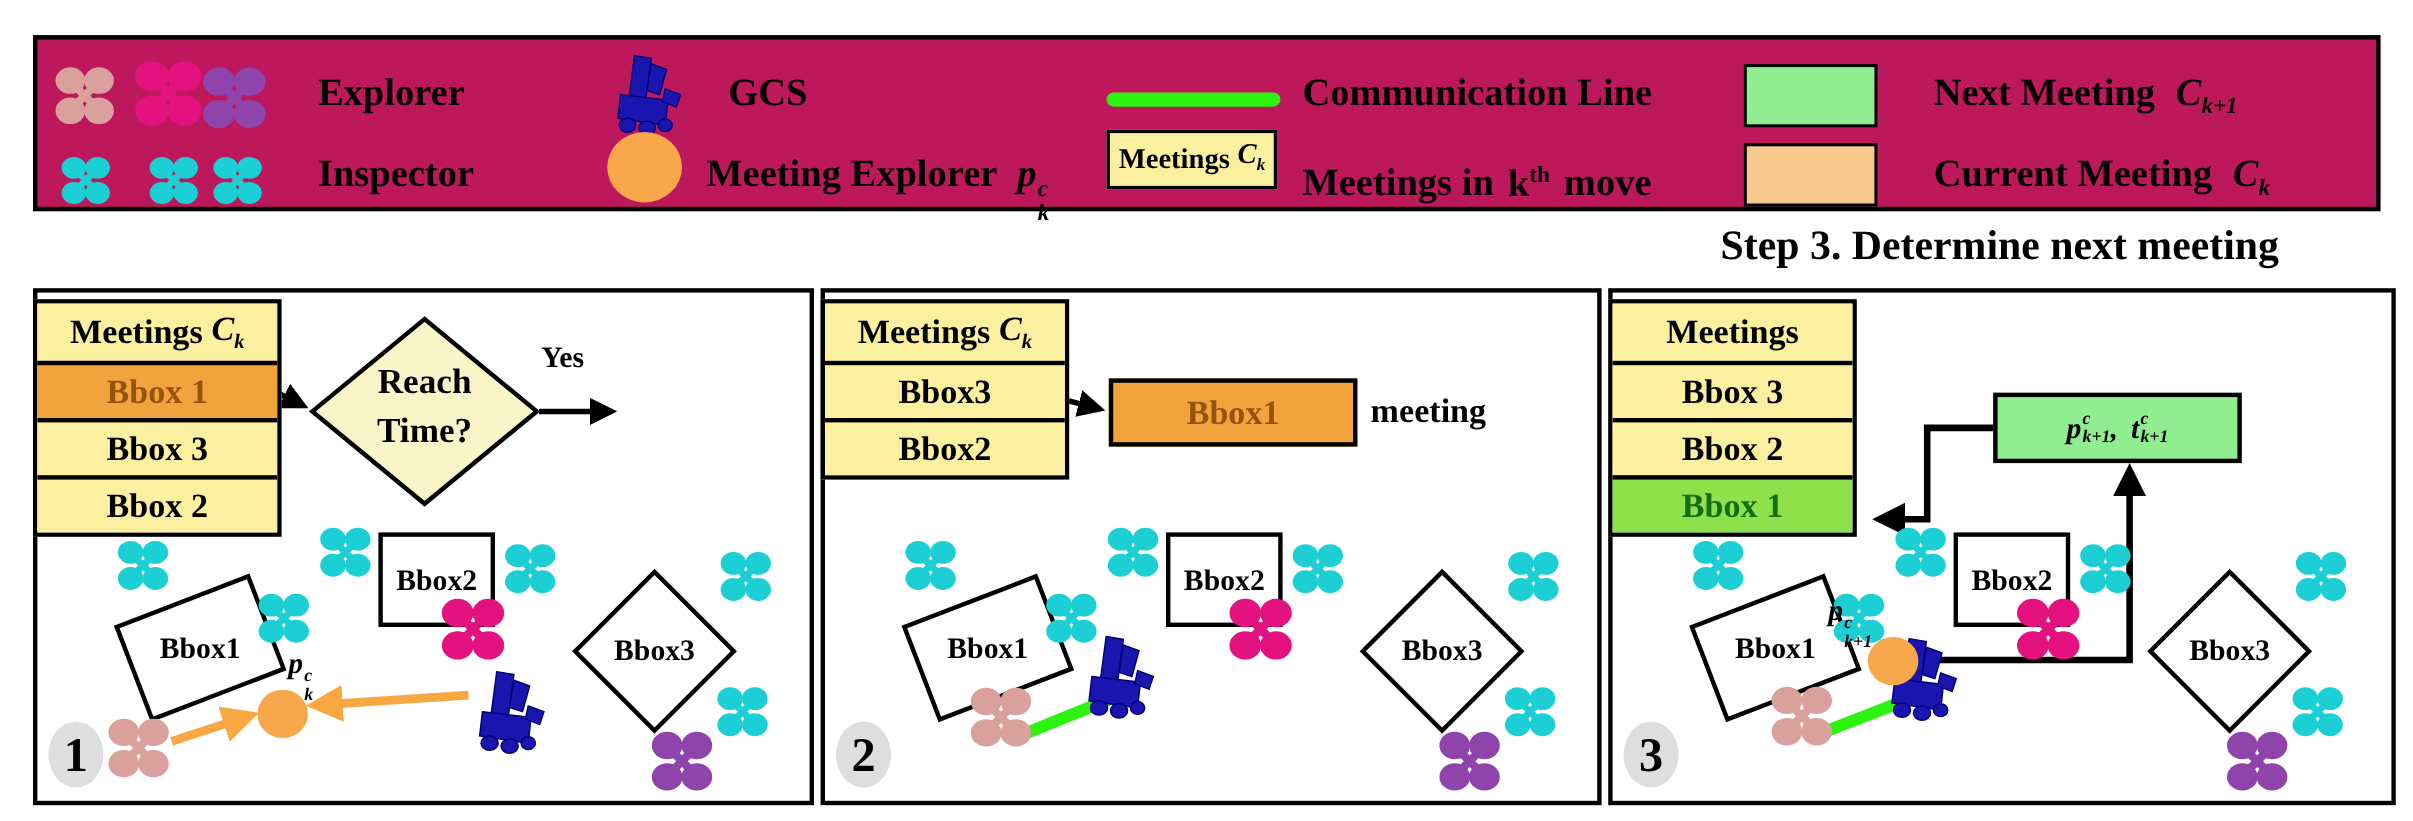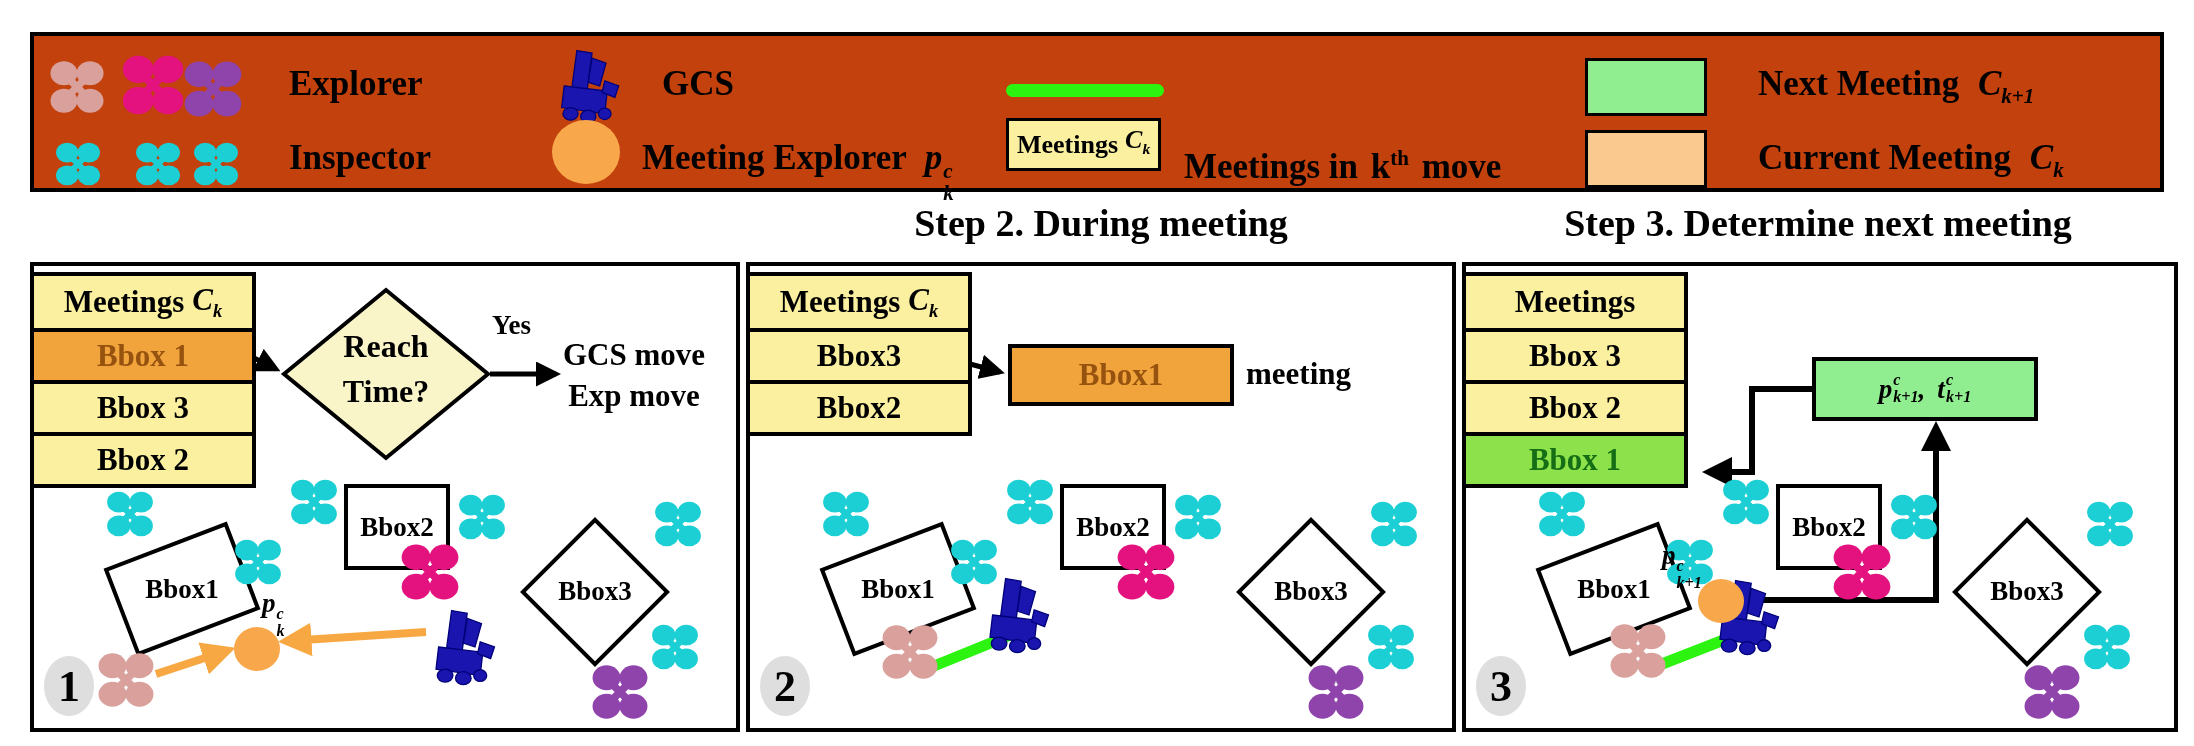--- a/index.html
+++ b/index.html
@@ -1,20 +1,20 @@
 <!DOCTYPE html>
 <html><head>
 <meta charset="utf-8">
 <style>
   html,body{margin:0;padding:0;background:#fff;}
   body{width:2194px;height:746px;font-family:"Liberation Serif","DejaVu Serif",serif;font-weight:bold;color:#000;}
   .root{position:relative;width:2194px;height:746px;overflow:hidden;background:#fff;}
   .abs{position:absolute;box-sizing:border-box;}
   
-  .legend{left:30px;top:32px;width:2134px;height:160px;border:4px solid #000;background:#c2410c;}
+  .legend{left:30px;top:32px;width:2134px;height:160px;border:4px solid #000;background:#be185d;}
   .lg-label{font-size:35px;line-height:44px;white-space:nowrap;}
   .swatch{border:3.5px solid #000;}
   .commline{height:13px;border-radius:7px;background:#2CF410;}
   .minibox{background:#FAF0A0;border:3.5px solid #000;font-size:26px;line-height:30px;display:flex;align-items:center;justify-content:center;padding:4px 8px;white-space:nowrap;}
   
   .step-title{top:196px;height:54px;font-size:38px;text-align:center;line-height:54px;white-space:nowrap;}
   
   .panel{top:262px;width:710px;height:470px;border:4px solid #000;background:#fff;}
   .overlay{position:absolute;left:0;top:0;width:702px;height:462px;pointer-events:none;}
   
@@ -112,20 +112,21 @@
     <div class="abs" style="left:518px;top:84px;width:68px;height:64px;border-radius:50%;background:#F8A84B"></div>
     <div class="abs lg-label nowrap" style="left:608px;top:100px">
       <span>Meeting Explorer</span>
       <span class="nowrap" style="margin-left:10px"><i>p</i><span class="supsub">
             <span>c</span>
             <span>k</span>
           </span></span>
     </div>
 
     <div class="abs commline" style="left:972px;top:48px;width:158px"></div>
+    <div class="abs lg-label" style="left:1150px;top:26px">Communication Line</div>
 
     <div class="abs minibox" style="left:972px;top:82px">
       <span>Meetings</span>
       <span style="margin-left:7px"><i>C</i><sub class="isub">k</sub></span>
     </div>
     <div class="abs lg-label nowrap" style="left:1150px;top:100px">
       <span>Meetings in</span>
       <span style="margin:0 4px"><span>k</span><sup style="font-size:0.6em">th</sup></span>
       <span>move</span>
     </div>
@@ -135,21 +136,20 @@
       <span>Next Meeting</span>
       <span style="margin-left:10px"><i>C</i><sub class="isub">k+1</sub></span>
     </div>
     <div class="abs swatch" style="left:1551px;top:94px;width:122px;height:58px;background:#F9C98F"></div>
     <div class="abs lg-label nowrap" style="left:1724px;top:100px">
       <span>Current Meeting</span>
       <span style="margin-left:10px"><i>C</i><sub class="isub">k</sub></span>
     </div>
   </div>
 
-  <div class="abs step-title" style="left:746px;width:710px">Step 2. During meeting</div>
   <div class="abs step-title" style="left:1462px;width:712px">Step 3. Determine next meeting</div>
 
   <div class="abs panel" style="left:30px">
     <svg class="overlay" viewBox="0 0 702 462">
       <defs>
         <marker id="ab1" viewBox="0 0 10 10" refX="8" refY="5" markerWidth="5" markerHeight="5" orient="auto">
             <path d="M0,0 L10,5 L0,10 z" fill="#000"></path>
           </marker>
         <marker id="ao1" viewBox="0 0 10 10" refX="7" refY="5" markerWidth="4.2" markerHeight="4.2" orient="auto">
             <path d="M0,0 L10,5 L0,10 z" fill="#F8A843"></path>
@@ -168,24 +168,20 @@
       </div>
       <div class="mrow orange-row">Bbox 1</div>
       <div class="mrow yellow">Bbox 3</div>
       <div class="mrow yellow">Bbox 2</div>
     </div>
     <div class="abs decision-text">
       <div>Reach</div>
       <div>Time?</div>
     </div>
     <div class="abs yes-lbl">Yes</div>
-    <div class="abs outcome">
-      <div>GCS move</div>
-      <div>Exp move</div>
-    </div>
 
     <div class="abs wbox bbox2">
         <span>Bbox2</span>
       </div>
     <div class="abs wbox bbox1">
         <span class="unrot">Bbox1</span>
       </div>
     <div class="abs b3shape"></div>
     <div class="abs b3label">Bbox3</div>
     <svg class="drone c-cyan abs" style="left:255px;top:211px" width="50" height="50">

